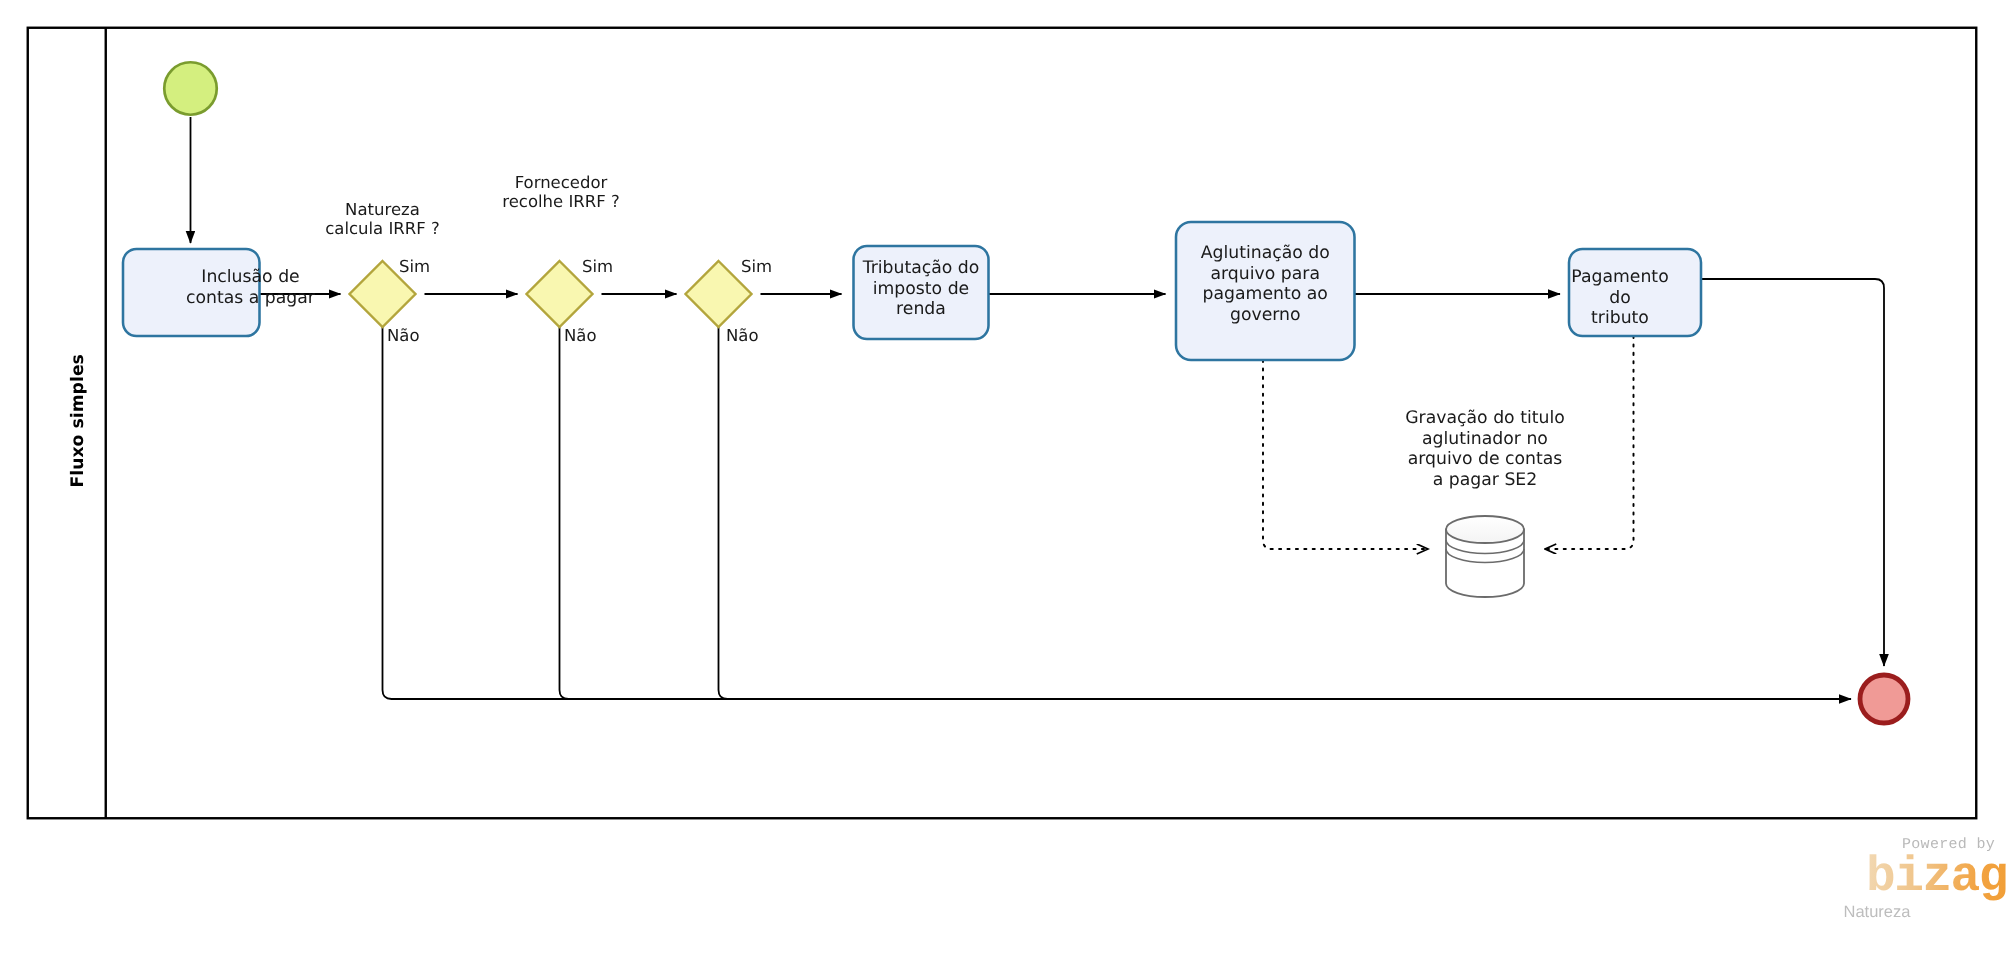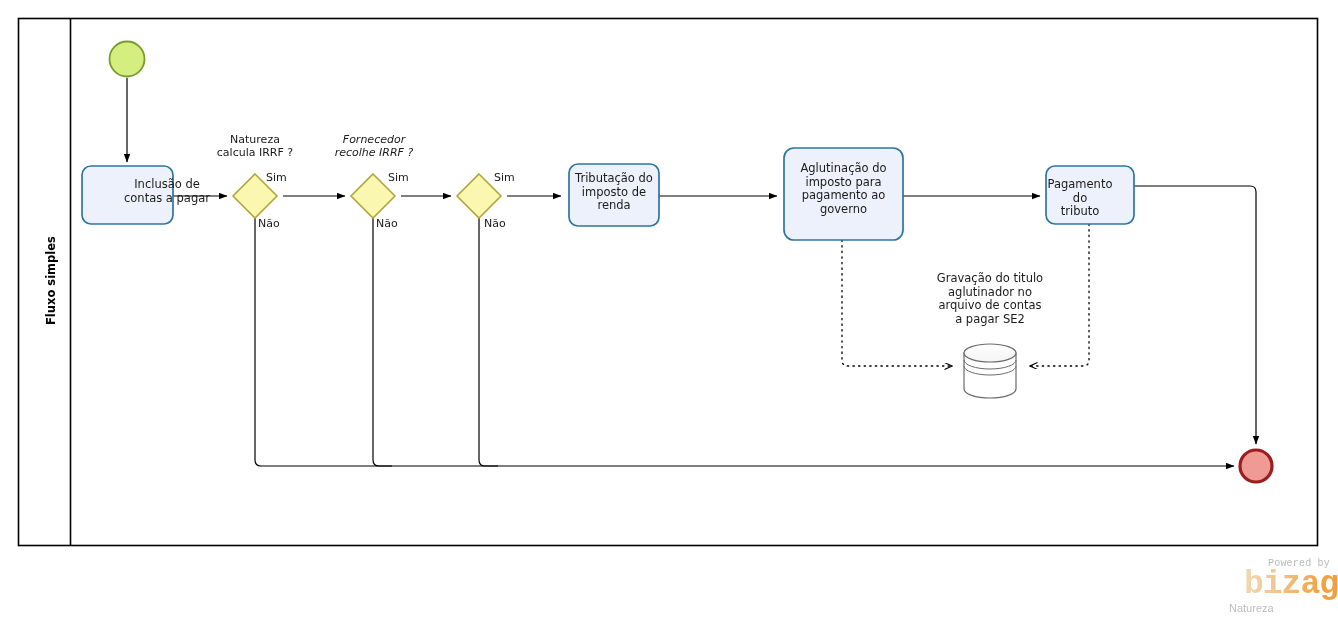--- a/index.html
+++ b/index.html
@@ -190,31 +190,31 @@
   <div class="lane-title" style="left: 8px; top: 275px; width: 86px;">Fluxo simples</div>
 
   <div class="node-label task-label" style="left: 82px; top: 178px; width: 110px; margin-left: 30px;">Inclusão de
 contas a pagar</div>
 
   <div class="node-label task-label" style="left: 569px; top: 172px; width: 90px;">Tributação do
 imposto de
 renda</div>
 
   <div class="node-label task-label" style="left: 784px; top: 162px; width: 119px;">Aglutinação do
-imposto para
+arquivo para
 pagamento ao
 governo</div>
 
   <div class="node-label task-label" style="left: 1046px; top: 178px; width: 68px;">Pagamento do
 tributo</div>
 
   <div class="node-label gateway-label" style="left: 196px; top: 134px; width: 118px;">Natureza
 calcula IRRF ?</div>
 
-  <div class="node-label gateway-label" style="left: 316px; top: 134px; width: 116px; font-style: italic;">Fornecedor
+  <div class="node-label gateway-label" style="left: 316px; top: 116px; width: 116px;">Fornecedor
 recolhe IRRF ?</div>
 
 
   <div class="node-label store-label" style="left: 920px; top: 272px; width: 140px;">Gravação do titulo
 aglutinador no
 arquivo de contas
 a pagar SE2</div>
 
   <div class="node-label flow-label" style="left: 266px; top: 172px; width: 40px; text-align:left;">Sim</div>
   <div class="node-label flow-label" style="left: 258px; top: 218px; width: 40px; text-align:left;">Não</div>

